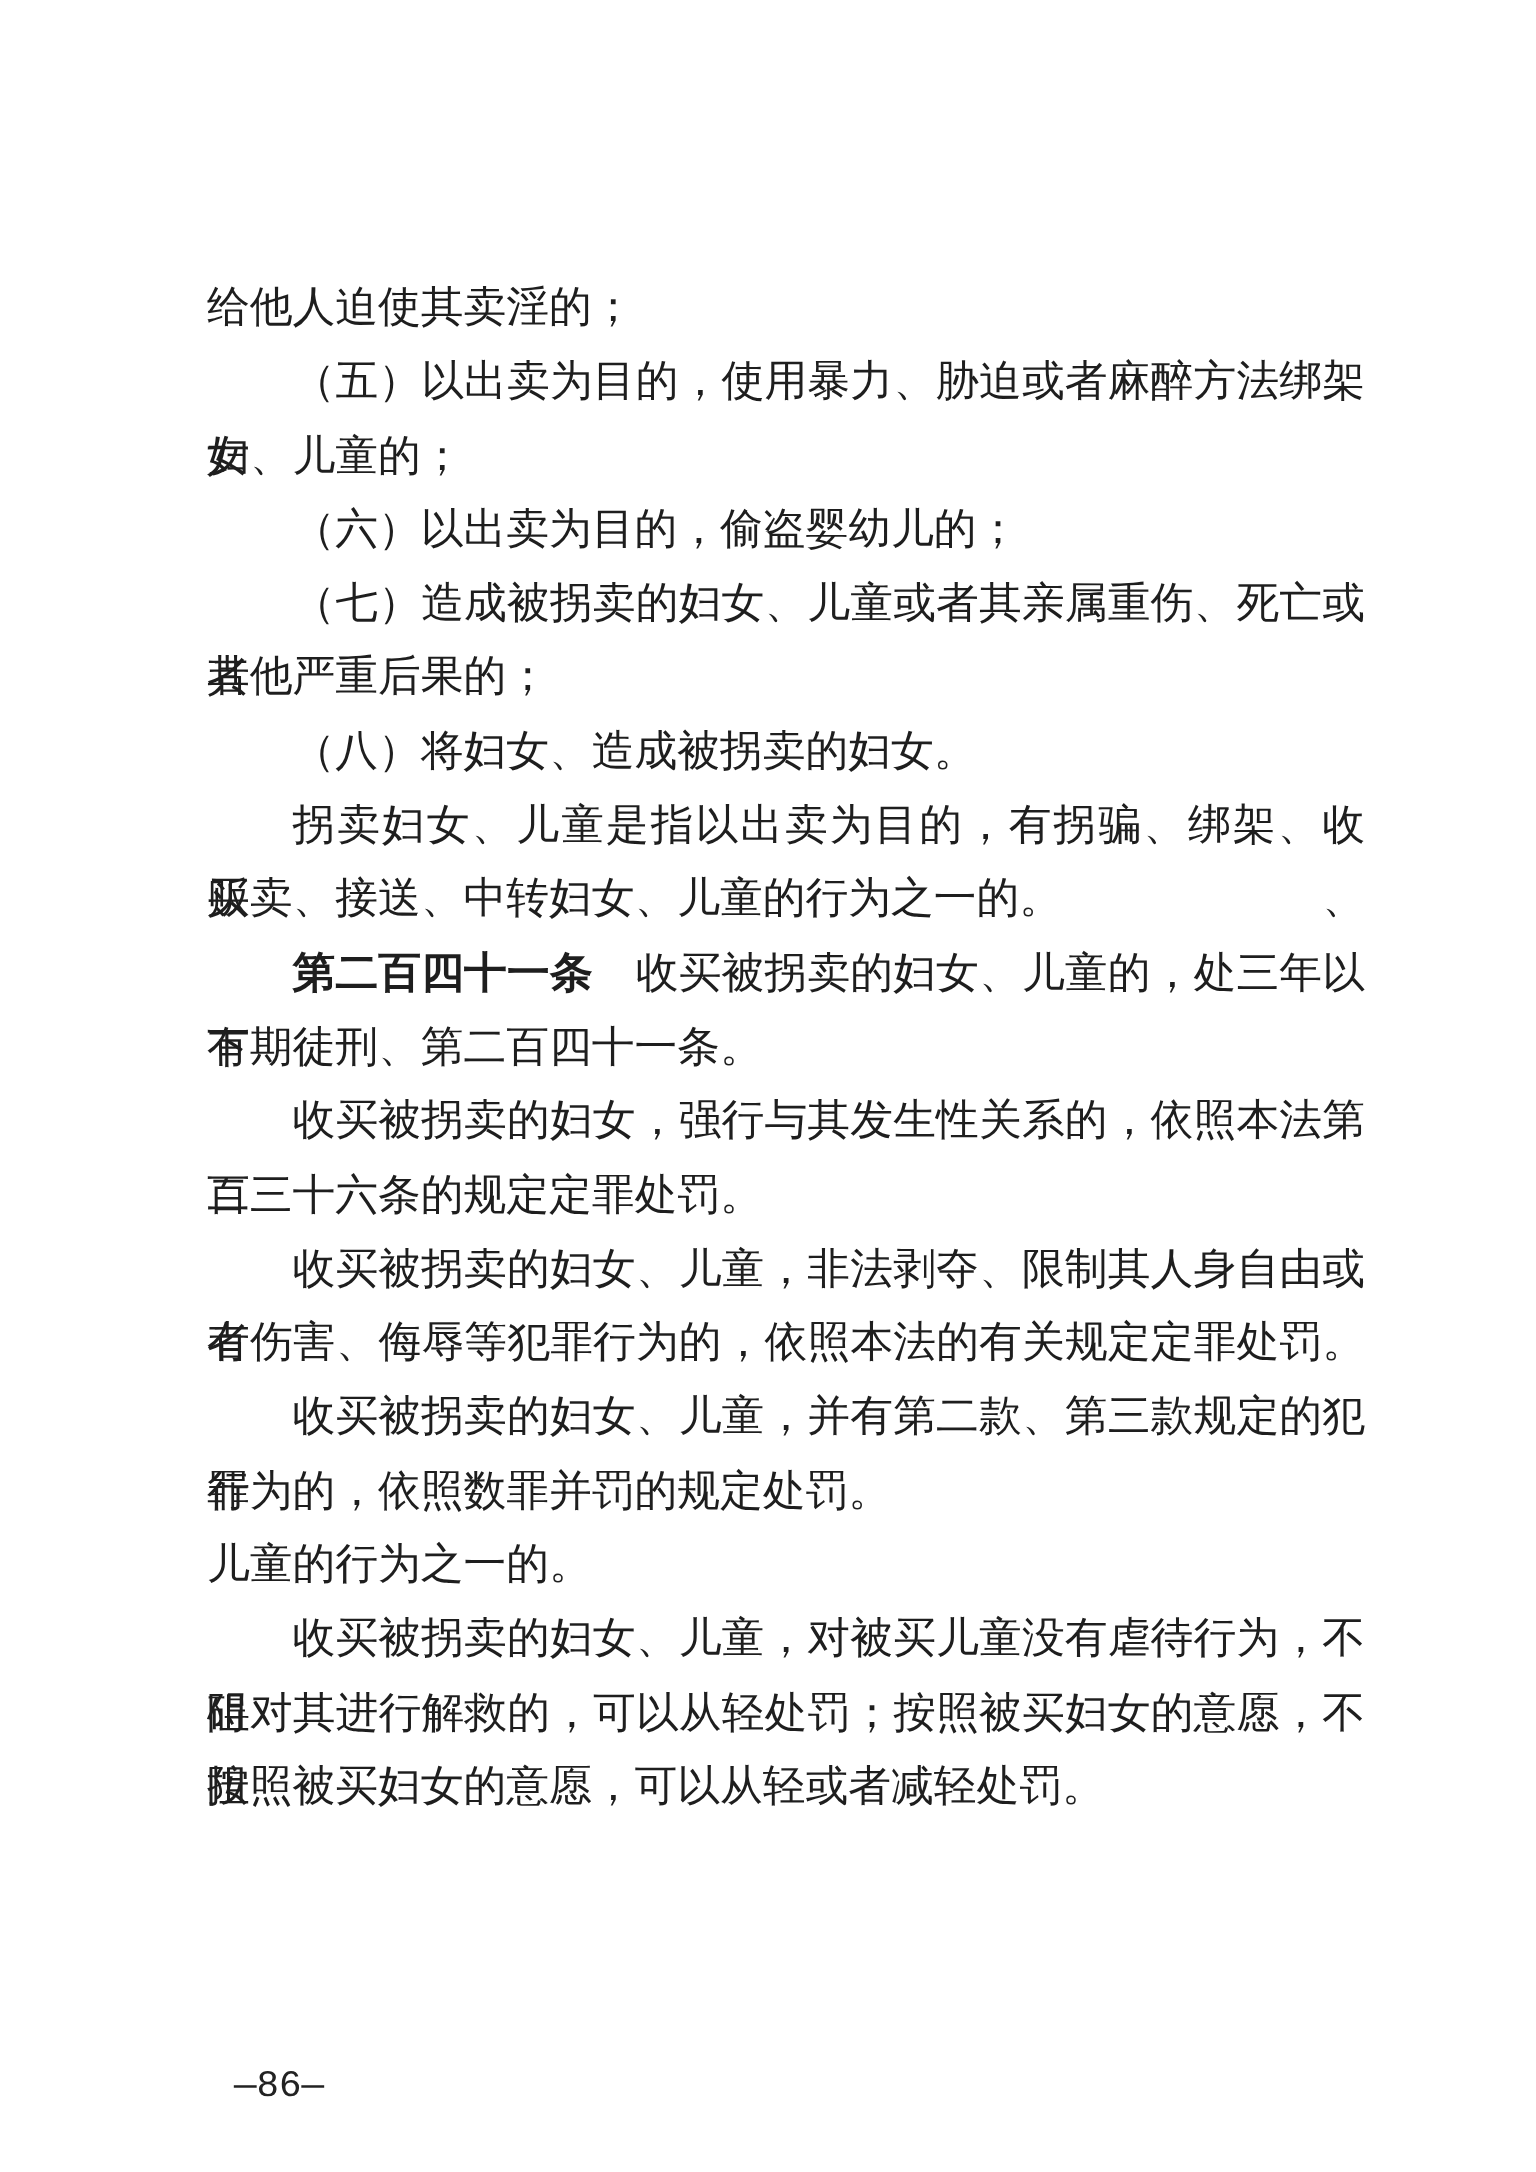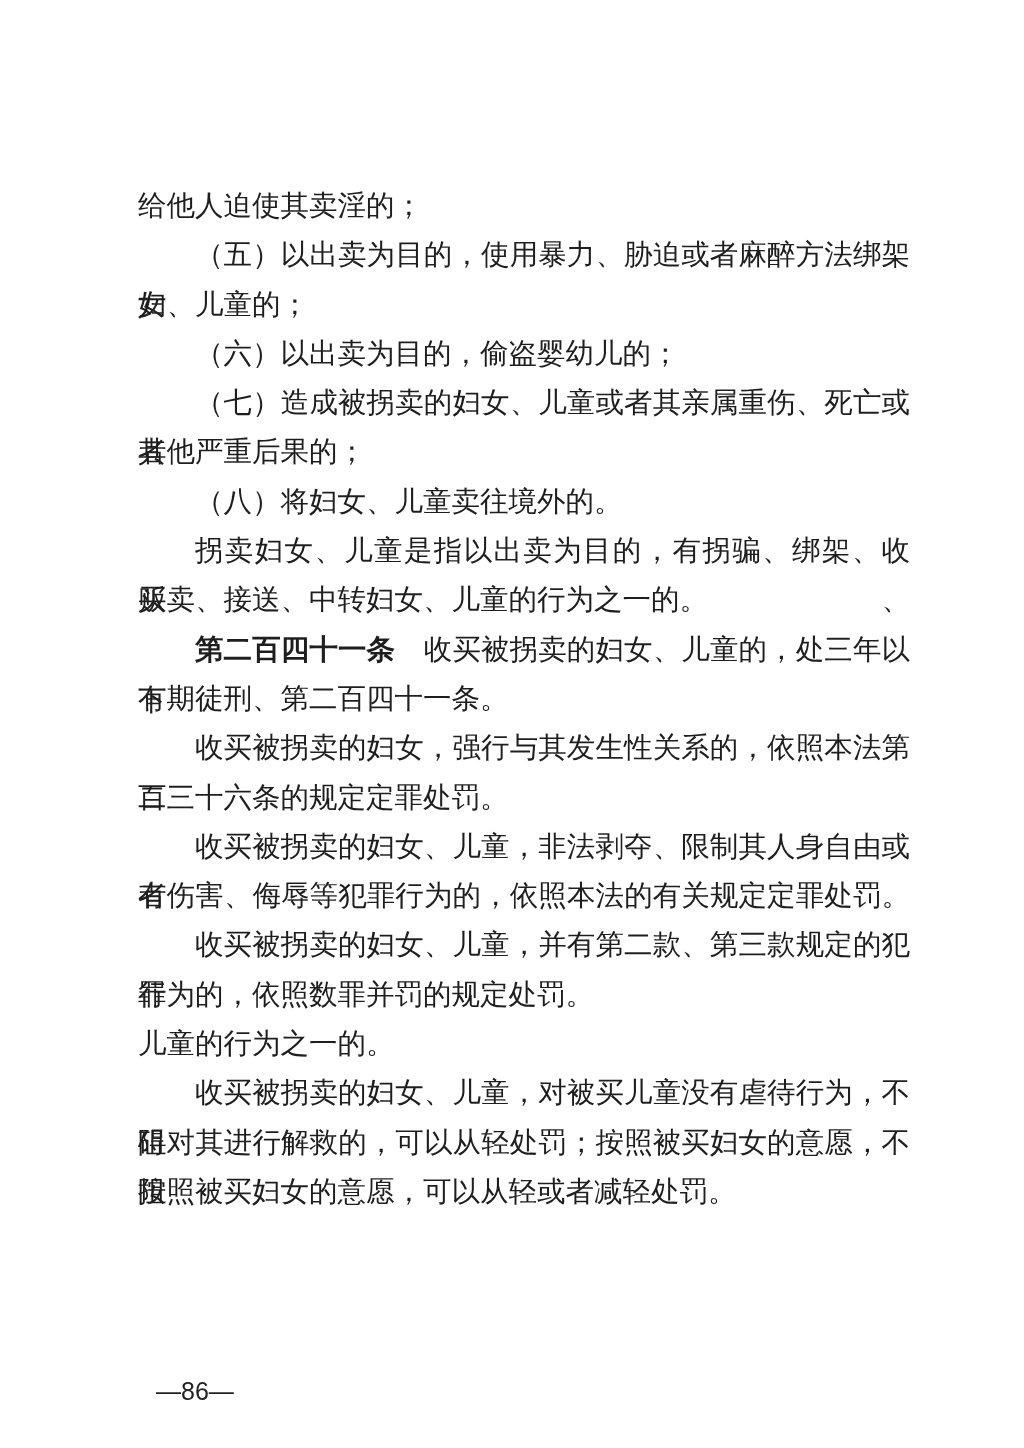--- a/index.html
+++ b/index.html
@@ -41,35 +41,35 @@
     font-weight: 700;
     font-family: Liberation Mono, monospace;
   }
   .page-number {
     position: absolute;
     left: 156px;
     top: 1374px;
     font-size: 25px;
     line-height: 34px;
     color: #222222;
-    font-family: Liberation Sans, sans-serif;
+    font-family: Liberation Mono, monospace;
   }
 </style>
 </head>
 <body>
 
 <div class="page" style="background: rgb(255, 255, 255); color: rgb(30, 30, 30);">
   <div class="text-block" id="text-block">
       <div class="line"><span>给他人迫使其卖淫的；</span></div>
       <div class="line indent justify"><span>（五）以出卖为目的，使用暴力、胁迫或者麻醉方法绑架妇</span></div>
       <div class="line"><span>女、儿童的；</span></div>
       <div class="line indent"><span>（六）以出卖为目的，偷盗婴幼儿的；</span></div>
       <div class="line indent justify"><span>（七）造成被拐卖的妇女、儿童或者其亲属重伤、死亡或者</span></div>
       <div class="line"><span>其他严重后果的；</span></div>
-      <div class="line indent"><span>（八）将妇女、儿童卖往境外的。</span></div>
+      <div class="line indent"><span>（八）将妇女、造成被拐卖的妇女。</span></div>
       <div class="line indent justify"><span>拐卖妇女、儿童是指以出卖为目的，有拐骗、绑架、收买、</span></div>
       <div class="line"><span>贩卖、接送、中转妇女、儿童的行为之一的。</span></div>
       <div class="line indent justify"><span class="bold-article">第二百四十一条</span><span>　收买被拐卖的妇女、儿童的，处三年以下</span></div>
       <div class="line"><span>有期徒刑、第二百四十一条。</span></div>
       <div class="line indent justify"><span>收买被拐卖的妇女，强行与其发生性关系的，依照本法第二</span></div>
       <div class="line"><span>百三十六条的规定定罪处罚。</span></div>
       <div class="line indent justify"><span>收买被拐卖的妇女、儿童，非法剥夺、限制其人身自由或者</span></div>
       <div class="line justify"><span>有伤害、侮辱等犯罪行为的，依照本法的有关规定定罪处罚。</span></div>
       <div class="line indent justify"><span>收买被拐卖的妇女、儿童，并有第二款、第三款规定的犯罪</span></div>
       <div class="line"><span>行为的，依照数罪并罚的规定处罚。</span></div>

